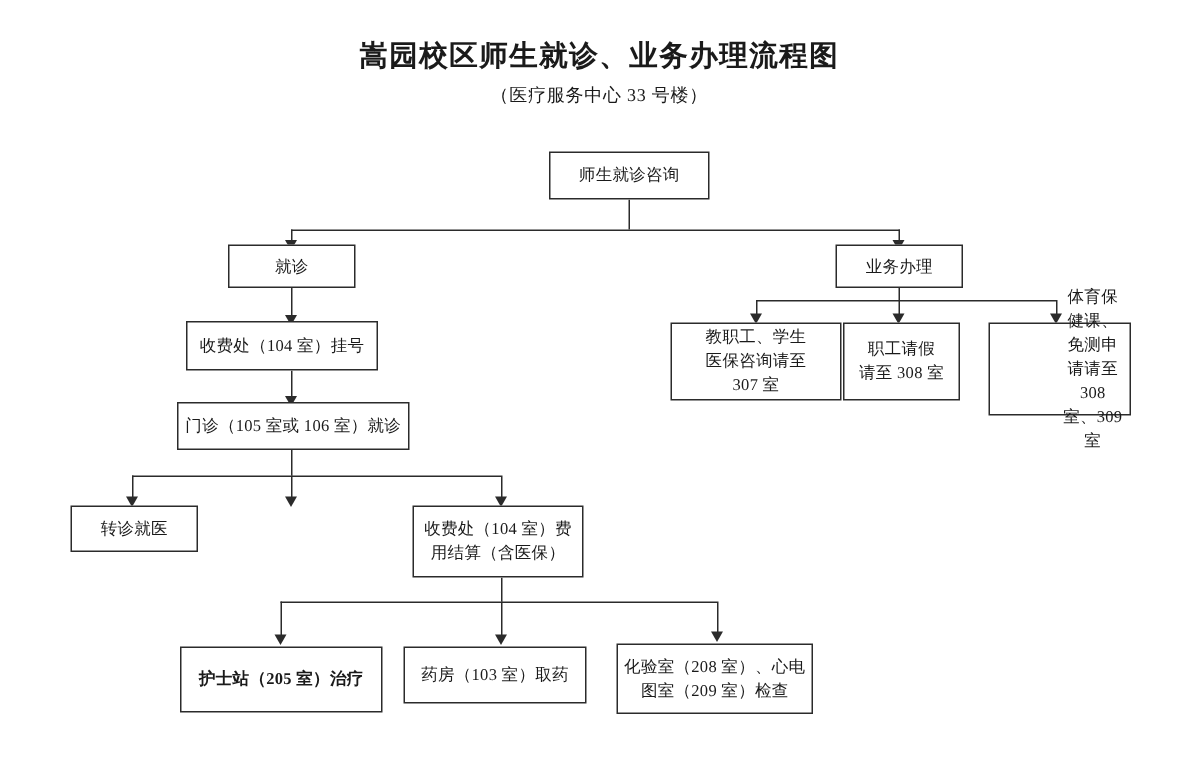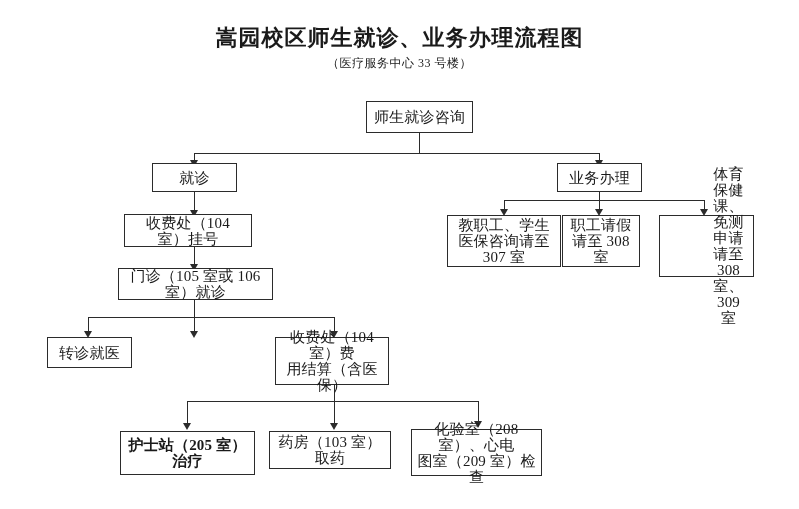--- a/index.html
+++ b/index.html
@@ -18,21 +18,21 @@
     background: #ffffff;
     overflow: hidden;
   }
   
   .title {
     position: absolute;
     left: 0;
     top: 26px;
     width: 799px;
     text-align: center;
-    font-size: 22px;
+    font-size: 19px;
     font-weight: bold;
     letter-spacing: 1px;
     line-height: 24px;
   }
   .subtitle {
     position: absolute;
     left: 0;
     top: 55px;
     width: 799px;
     text-align: center;
@@ -44,21 +44,21 @@
   
   .node {
     position: absolute;
     box-sizing: border-box;
     border: 1px solid #2b2b2b;
     background: #ffffff;
     display: flex;
     align-items: center;
     justify-content: center;
     text-align: center;
-    font-size: 15px;
+    font-size: 11px;
     line-height: 16px;
     padding: 2px 4px;
     letter-spacing: 0.2px;
     z-index: 3;
   }
   .node .txt {
     display: block;
     white-space: pre-line;
   }
   

